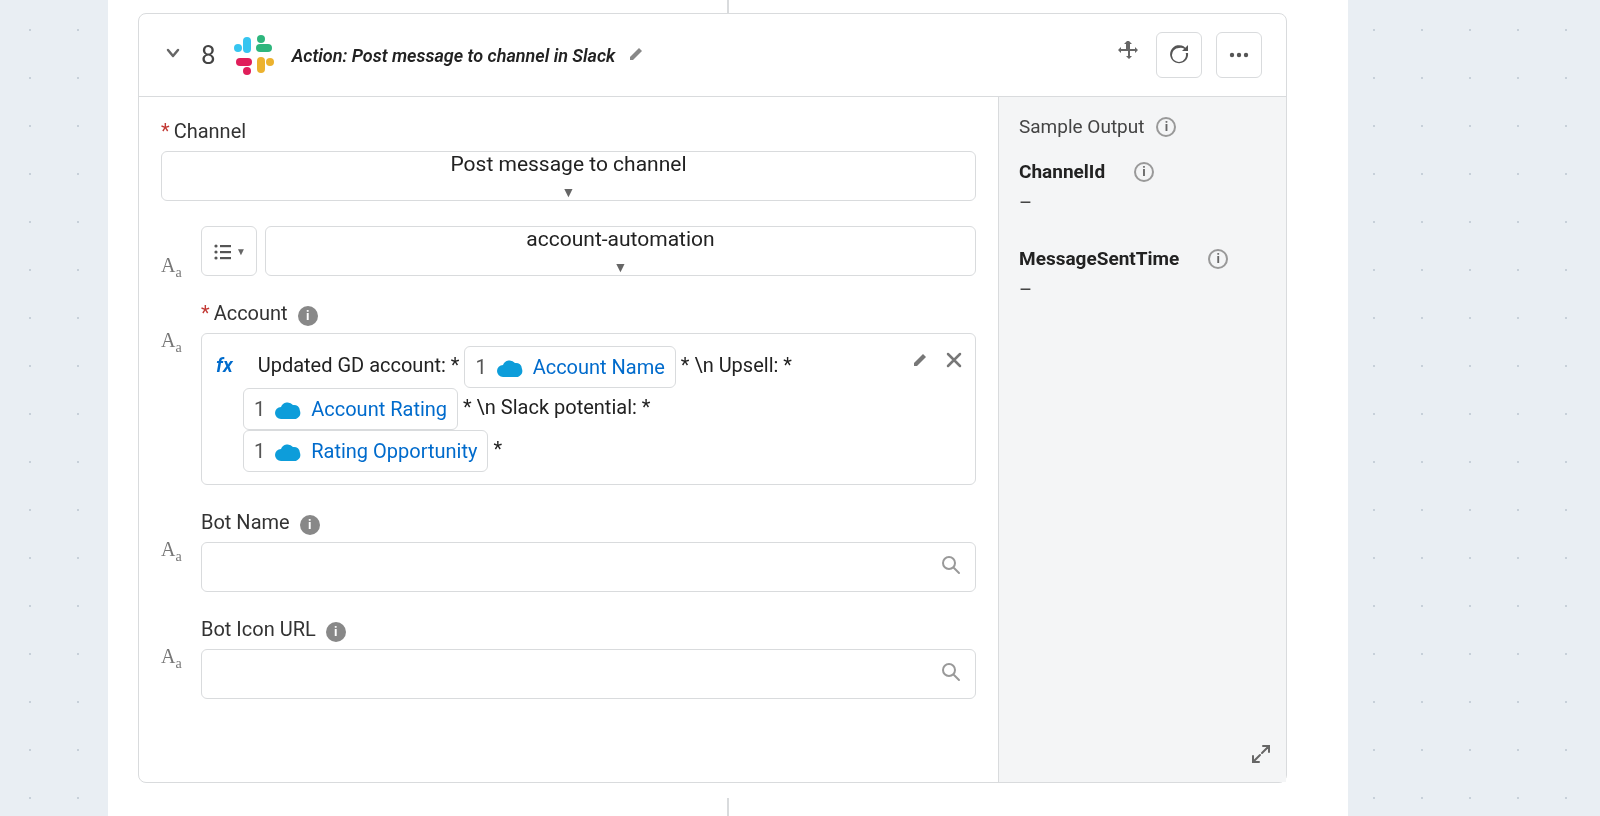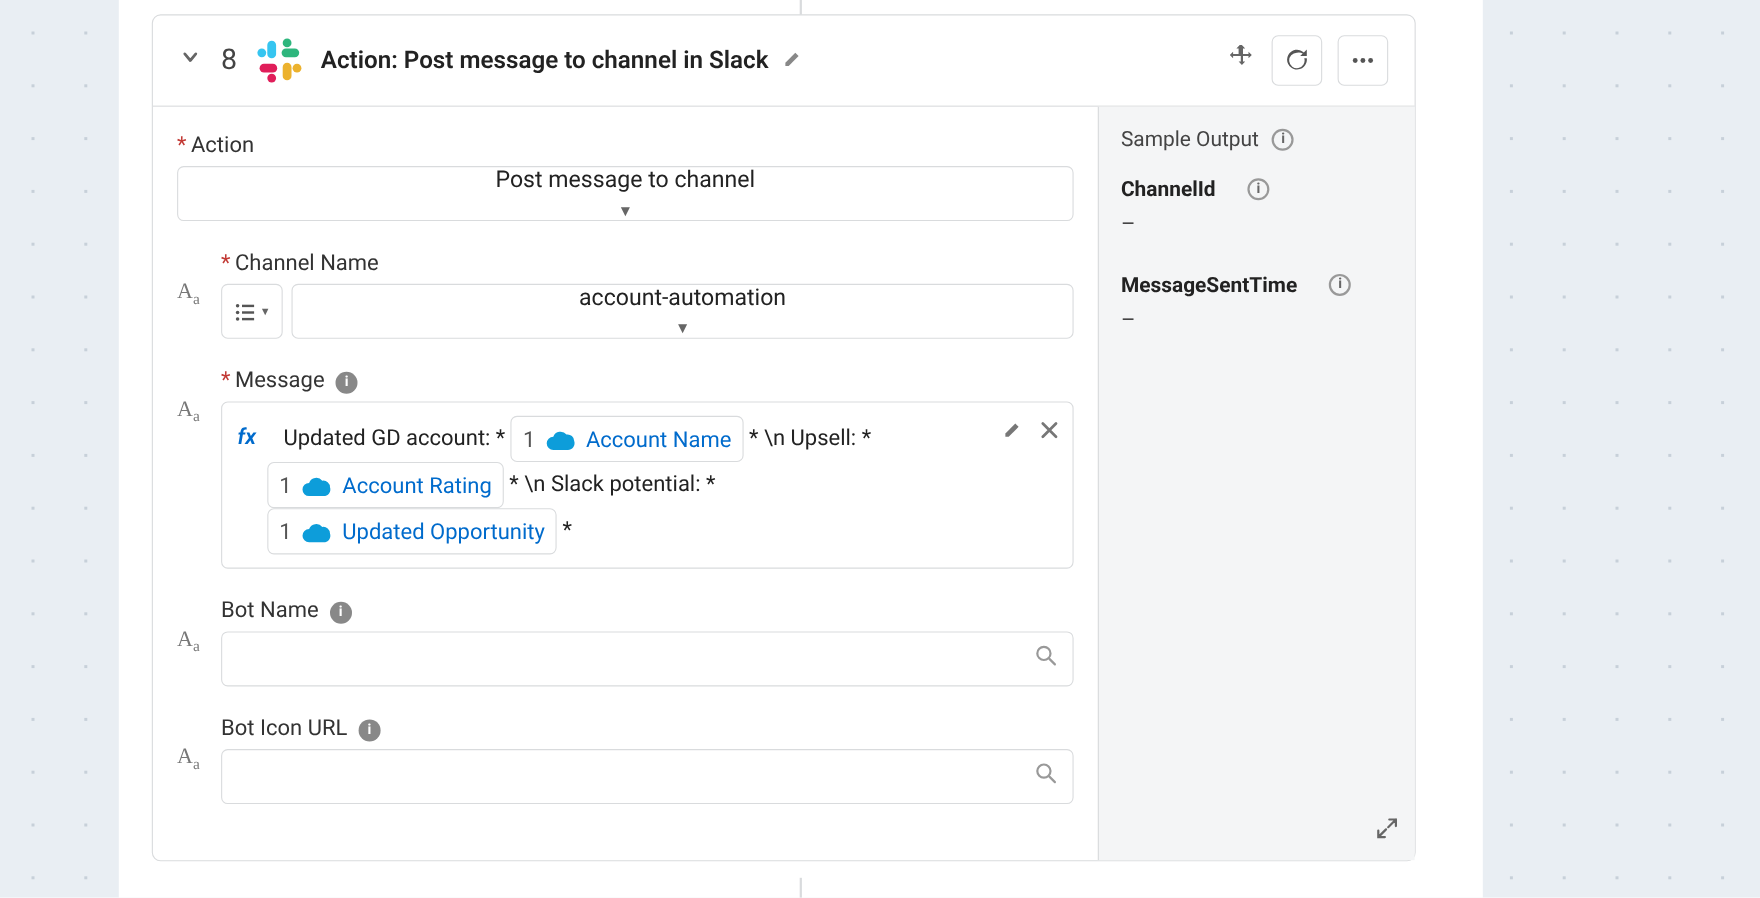--- a/index.html
+++ b/index.html
@@ -55,21 +55,21 @@
   .card-header{
     display:flex;align-items:center;
     padding:18px 24px 18px 24px;
     gap:18px;
     border-bottom:1px solid var(--border);
   }
   .chevron{font-size:22px;color:#666;user-select:none;}
   .step-num{font-size:26px;color:#444;}
   .titles{display:flex;flex-direction:column;gap:2px;}
   .title-row{display:flex;align-items:center;gap:12px;}
-  .title{font-size:22px;font-weight:600;color:#222;}
+  .title{font-size:18px;font-weight:600;color:#222;font-style:italic;}
   .subtitle{font-size:19px;color:#555;}
   .header-tools{margin-left:auto;display:flex;align-items:center;gap:14px;}
   .move-icon{font-size:24px;color:#555;}
   .tool-btn{
     width:46px;height:46px;
     border:1px solid var(--border);border-radius:6px;
     display:flex;align-items:center;justify-content:center;
     background:var(--white);color:#444;font-size:22px;
   }
   .card-body{
@@ -217,30 +217,29 @@
             <circle cx="19" cy="12" r="2.2" fill="#555"></circle>
           </svg>
       </div>
     </div>
   </div>
 
   <div class="card-body">
     <div class="form-area">
 
       <div class="field-group">
-        <div class="lbl req">Action</div>
+        <div class="lbl req">Channel</div>
         <div class="select">
           <span>Post message to channel</span>
           <span class="tri">▼</span>
         </div>
       </div>
 
       <div class="field-group indented">
         <span class="Aa"><span>A</span><sub>a</sub></span>
-        <div class="lbl req">Channel Name</div>
         <div class="inline-row">
           <div class="mini-select">
             <svg width="22" height="22" viewBox="0 0 22 22">
                 <circle cx="4" cy="6" r="1.6" fill="#555"></circle>
                 <rect x="8" y="5" width="11" height="2.2" fill="#555"></rect>
                 <circle cx="4" cy="12" r="1.6" fill="#555"></circle>
                 <rect x="8" y="11" width="11" height="2.2" fill="#555"></rect>
                 <circle cx="4" cy="18" r="1.6" fill="#555"></circle>
                 <rect x="8" y="17" width="11" height="2.2" fill="#555"></rect>
               </svg>
@@ -248,21 +247,21 @@
           </div>
           <div class="select grow">
             <span>account-automation</span>
             <span class="tri">▼</span>
           </div>
         </div>
       </div>
 
       <div class="field-group indented">
         <span class="Aa"><span>A</span><sub>a</sub></span>
-        <div class="lbl req" style="display:inline-block">Message</div>
+        <div class="lbl req" style="display:inline-block">Account</div>
         <span class="info-pill">i</span>
         <div class="msg-box">
           <div class="msg-tools">
             <span><svg width="20" height="20" viewBox="0 0 20 20">
                   <path d="M3 14l9-9 3 3-9 9H3v-3z" fill="#777"></path>
                 </svg></span>
             <span><svg width="18" height="18" viewBox="0 0 18 18">
                   <path d="M3 3l12 12M15 3L3 15" stroke="#777" stroke-width="2.5" stroke-linecap="round"></path>
                 </svg></span>
           </div>
@@ -286,21 +285,21 @@
             <span class="t">Account Rating</span>
           </span>
           <span>* \n Slack potential: *</span>
           <br>
           <span style="display:inline-block;width:22px;"></span>
           <span class="pill">
             <span class="n">1</span>
             <span class="cloud"><svg viewBox="0 0 30 22">
                   <path d="M8 18a6 6 0 0 1 0-12 7 7 0 0 1 12-2 6 6 0 0 1 7 6 6 6 0 0 1-6 8H8z" fill="#0d9dda"></path>
                 </svg></span>
-            <span class="t">Updated Opportunity</span>
+            <span class="t">Rating Opportunity</span>
           </span>
           <span>*</span>
         </div>
       </div>
 
       <div class="field-group indented">
         <span class="Aa"><span>A</span><sub>a</sub></span>
         <div class="lbl" style="display:inline-block">Bot Name</div>
         <span class="info-pill">i</span>
         <div class="input-search">

